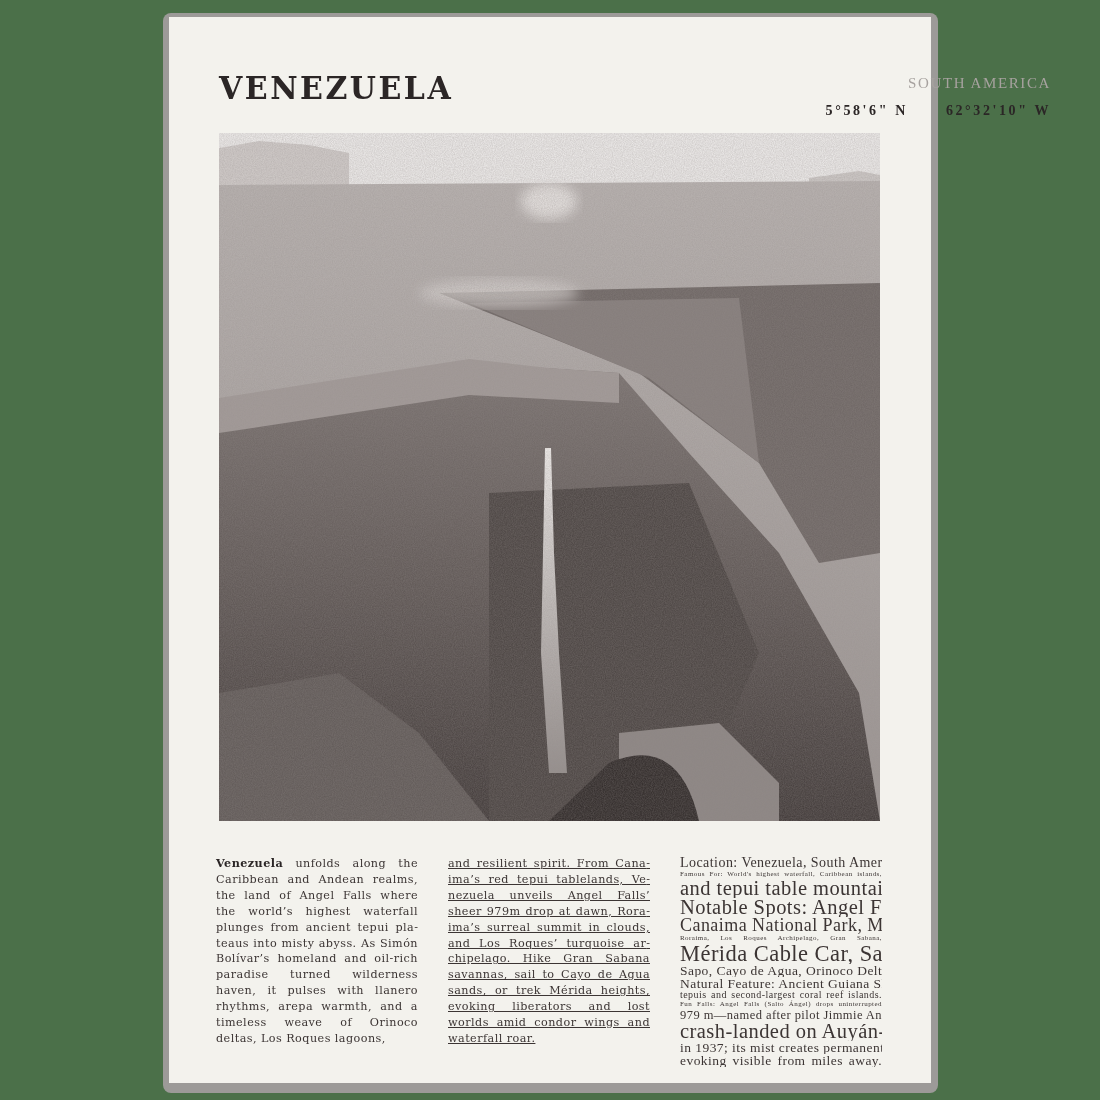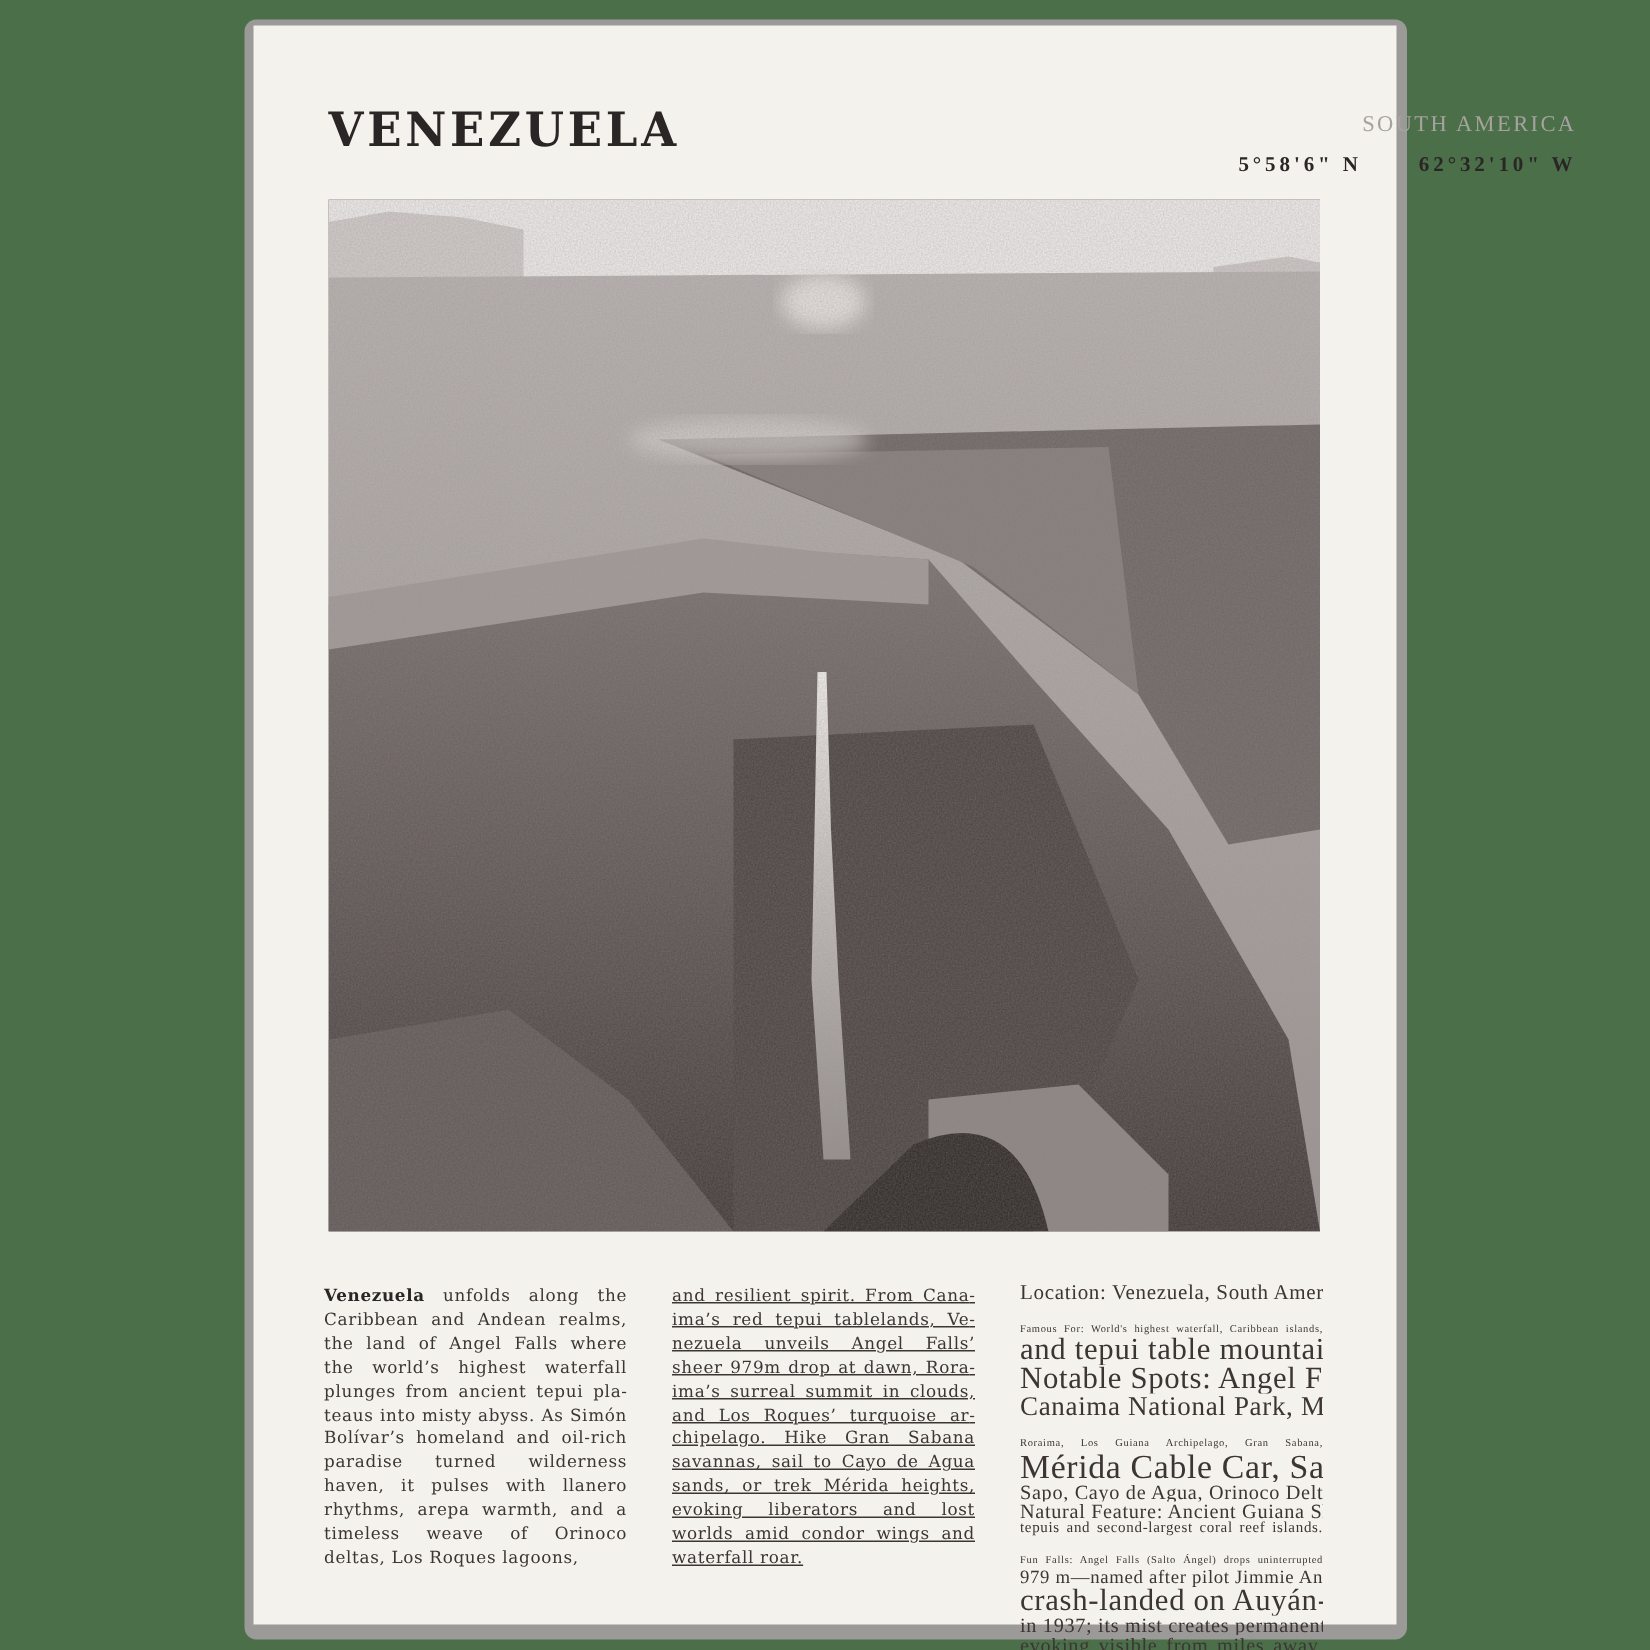--- a/index.html
+++ b/index.html
@@ -11,21 +11,21 @@
   .coords { position:absolute; right:49px; top:103px; font-family:"Liberation Serif", serif; font-weight:bold; font-size:14px; letter-spacing:2.6px; color:#2b2626; display:flex; gap:38px; }
   .photo { position:absolute; left:219px; top:133px; width:661px; height:688px; overflow:hidden; background:#8d8785; }
   .photo svg { display:block; }
   .col { position:absolute; top:856px; width:202px; font-family:"DejaVu Serif", serif; font-size:11.2px; line-height:15.9px; color:#3c3534; text-align:justify; hyphens:manual; letter-spacing:0.45px; }
   .col b { color:#2b2626; }
   .c1 { left:216px; }
   .c2 { left:448px;text-decoration:underline; }
   .c3 { left:680px; width:202px; text-align:justify; color:#3c3534; font-family:"Liberation Serif", serif; }
   .c3 div { text-align-last:justify; white-space:nowrap; overflow:hidden; }
   .c3 .s14 { font-size:14px; line-height:14px; }
-  .c3 .s8 { font-size:7px; line-height:9px;margin-top:12px; }
+  .c3 .s8 { font-size:7px; line-height:9px; }
   .c3 .s19 { font-size:20.5px; line-height:19px; }
   .c3 .s17 { font-size:18px; line-height:17px; }
   .c3 .s22 { font-size:22.5px; line-height:21px; }
   .c3 .s13 { font-size:13.5px; line-height:13px; }
   .c3 .s12 { font-size:12.5px; line-height:12.5px; }
   .c3 .s10 { font-size:10px; line-height:10px; }
 </style>
 </head>
 <body>
 
@@ -91,21 +91,21 @@
 </div>
 
 <div class="col c2">and resilient spirit. From Cana­ima’s red tepui tablelands, Ve­nezuela unveils Angel Falls’ sheer 979m drop at dawn, Rora­ima’s surreal summit in clouds, and Los Roques’ turquoise ar­chipelago. Hike Gran Sabana savannas, sail to Cayo de Agua sands, or trek Mérida heights, evoking liberators and lost worlds amid condor wings and waterfall roar.</div>
 
 <div class="col c3">
   <div class="s14">Location: Venezuela, South America.</div>
   <div class="s8">Famous For: World's highest waterfall, Caribbean islands,</div>
   <div class="s19">and tepui table mountains.</div>
   <div class="s19">Notable Spots: Angel Falls,</div>
   <div class="s17">Canaima National Park, Mount</div>
-  <div class="s8">Roraima, Los Guiana Archipelago, Gran Sabana,</div>
+  <div class="s8">Roraima, Los Roques Archipelago, Gran Sabana,</div>
   <div class="s22">Mérida Cable Car, Salto</div>
   <div class="s13">Sapo, Cayo de Agua, Orinoco Delta.</div>
   <div class="s13">Natural Feature: Ancient Guiana Shield</div>
   <div class="s10">tepuis and second-largest coral reef islands.</div>
   <div class="s8">Fun Falls: Angel Falls (Salto Ángel) drops uninterrupted</div>
   <div class="s12">979 m—named after pilot Jimmie Angel who</div>
   <div class="s19">crash-landed on Auyán-tepui</div>
   <div class="s13">in 1937; its mist creates permanent</div>
   <div class="s13">evoking visible from miles away.</div>
 </div>

